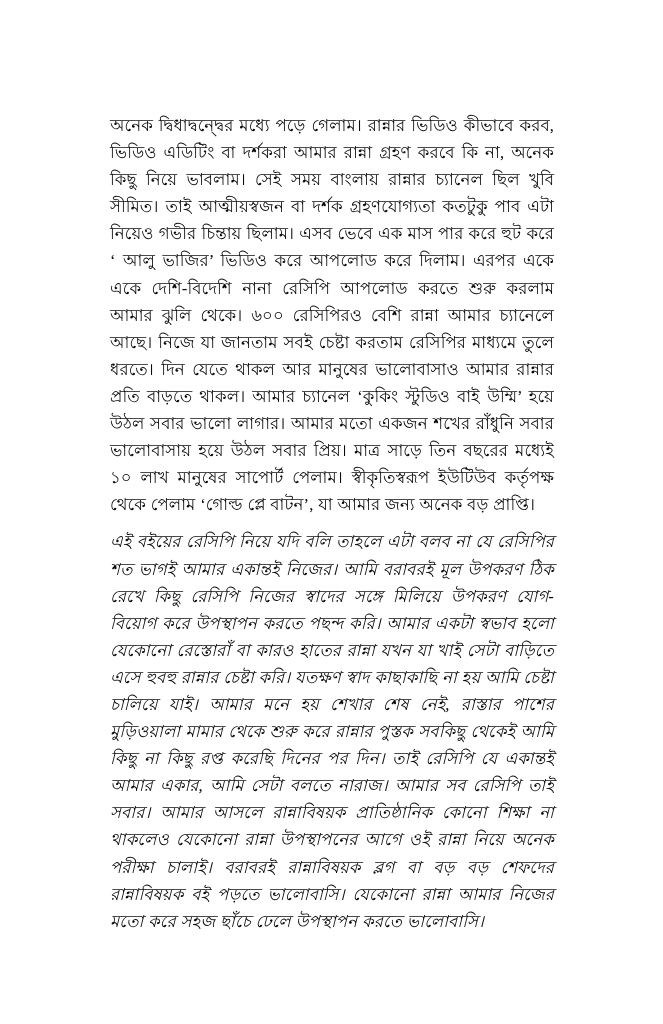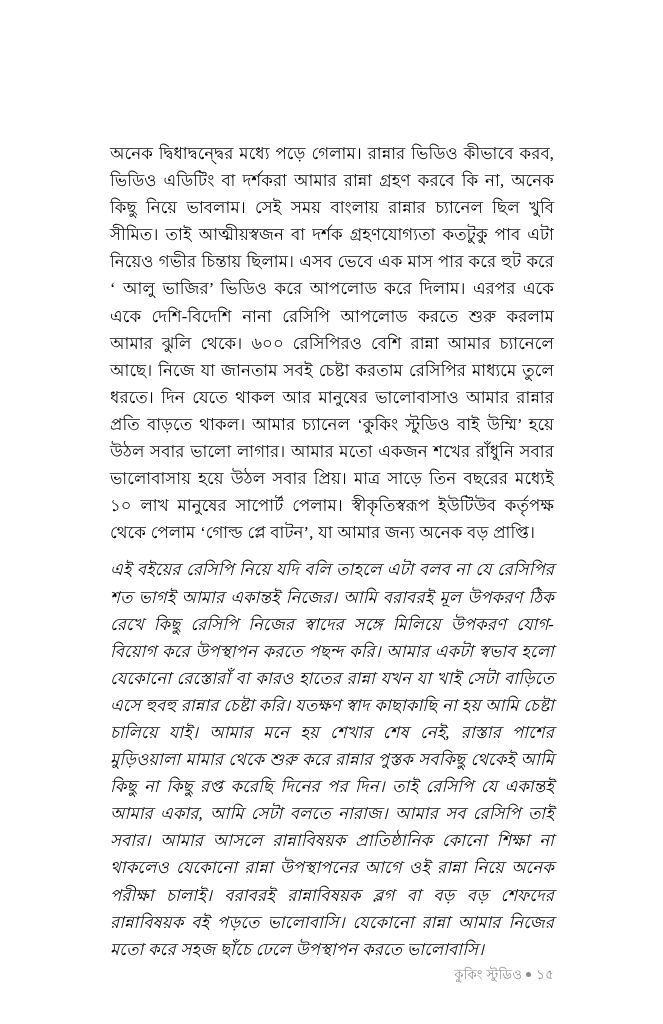--- a/index.html
+++ b/index.html
@@ -15,21 +15,20 @@
     overflow: hidden;
     font-family: "Liberation Serif", "DejaVu Serif", serif;
     color: #000000;
     -webkit-font-smoothing: antialiased;
   }
 
   .page {
     position: absolute;
     inset: 0;
     background: #ffffff;
-    margin-top: 28px;
   }
 
   .text-column {
     position: absolute;
     left: 110px;
     top: 112px;
     width: 444px;
   }
 
   .para {
@@ -75,17 +74,14 @@
 </head>
 <body>
 
 <div class="page">
 
   <div class="text-column">
     <p class="para">অনেক দ্বিধাদ্বন্দ্বের মধ্যে পড়ে গেলাম। রান্নার ভিডিও কীভাবে করব, ভিডিও এডিটিং বা দর্শকরা আমার রান্না গ্রহণ করবে কি না, অনেক কিছু নিয়ে ভাবলাম। সেই সময় বাংলায় রান্নার চ্যানেল ছিল খুবি সীমিত। তাই আত্মীয়স্বজন বা দর্শক গ্রহণযোগ্যতা কতটুকু পাব এটা নিয়েও গভীর চিন্তায় ছিলাম। এসব ভেবে এক মাস পার করে হুট করে ‘ আলু ভাজির’ ভিডিও করে আপলোড করে দিলাম। এরপর একে একে দেশি-বিদেশি নানা রেসিপি আপলোড করতে শুরু করলাম আমার ঝুলি থেকে। ৬০০ রেসিপিরও বেশি রান্না আমার চ্যানেলে আছে। নিজে যা জানতাম সবই চেষ্টা করতাম রেসিপির মাধ্যমে তুলে ধরতে। দিন যেতে থাকল আর মানুষের ভালোবাসাও আমার রান্নার প্রতি বাড়তে থাকল। আমার চ্যানেল ‘কুকিং স্টুডিও বাই উম্মি’ হয়ে উঠল সবার ভালো লাগার। আমার মতো একজন শখের রাঁধুনি সবার ভালোবাসায় হয়ে উঠল সবার প্রিয়। মাত্র সাড়ে তিন বছরের মধ্যেই ১০ লাখ মানুষের সাপোর্ট পেলাম। স্বীকৃতিস্বরূপ ইউটিউব কর্তৃপক্ষ থেকে পেলাম ‘গোল্ড প্লে বাটন’, যা আমার জন্য অনেক বড় প্রাপ্তি।</p>
     <p class="para">এই বইয়ের রেসিপি নিয়ে যদি বলি তাহলে এটা বলব না যে রেসিপির শত ভাগই আমার একান্তই নিজের। আমি বরাবরই মূল উপকরণ ঠিক রেখে কিছু রেসিপি নিজের স্বাদের সঙ্গে মিলিয়ে উপকরণ যোগ-বিয়োগ করে উপস্থাপন করতে পছন্দ করি। আমার একটা স্বভাব হলো যেকোনো রেস্তোরাঁ বা কারও হাতের রান্না যখন যা খাই সেটা বাড়িতে এসে হুবহু রান্নার চেষ্টা করি। যতক্ষণ স্বাদ কাছাকাছি না হয় আমি চেষ্টা চালিয়ে যাই। আমার মনে হয় শেখার শেষ নেই, রাস্তার পাশের মুড়িওয়ালা মামার থেকে শুরু করে রান্নার পুস্তক সবকিছু থেকেই আমি কিছু না কিছু রপ্ত করেছি দিনের পর দিন। তাই রেসিপি যে একান্তই আমার একার, আমি সেটা বলতে নারাজ। আমার সব রেসিপি তাই সবার। আমার আসলে রান্নাবিষয়ক প্রাতিষ্ঠানিক কোনো শিক্ষা না থাকলেও যেকোনো রান্না উপস্থাপনের আগে ওই রান্না নিয়ে অনেক পরীক্ষা চালাই। বরাবরই রান্নাবিষয়ক ব্লগ বা বড় বড় শেফদের রান্নাবিষয়ক বই পড়তে ভালোবাসি। যেকোনো রান্না আমার নিজের মতো করে সহজ ছাঁচে ঢেলে উপস্থাপন করতে ভালোবাসি।</p>
   </div>
 
-  <div class="footer">
-    <span>কুকিং স্টুডিও</span><span class="bullet"></span><span>১৫</span>
-  </div>
 
 </div>
 
 </body></html>

